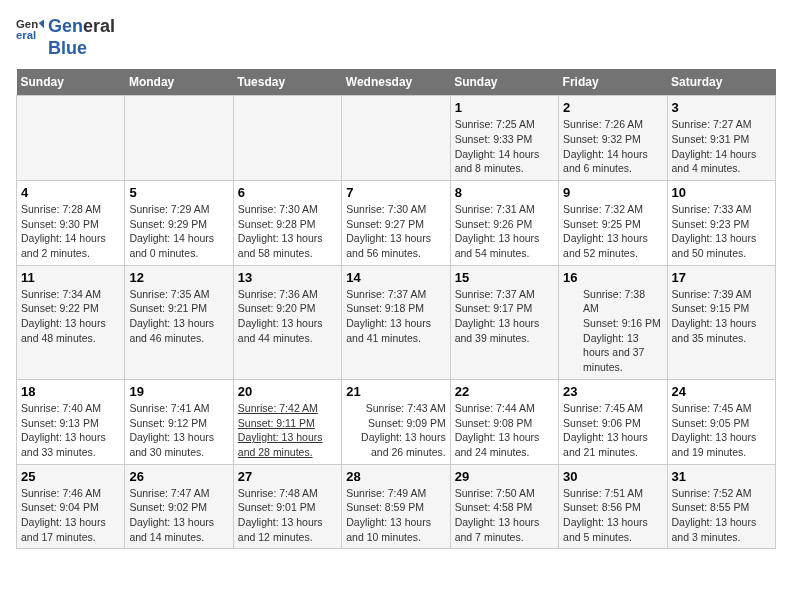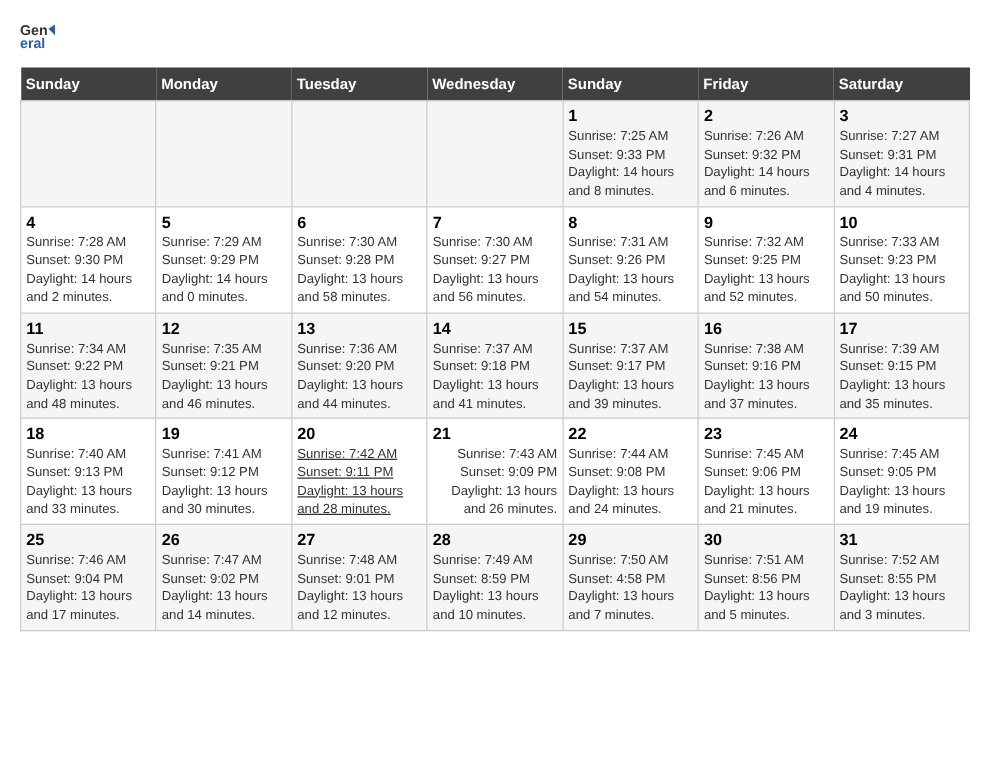--- a/index.html
+++ b/index.html
@@ -45,21 +45,21 @@
     .subtitle {
       font-size: 16px;
       color: #555;
     }
     table {
       width: 100%;
       border-collapse: collapse;
       font-size: 11px;
     }
     thead th {
-      background-color: #404040;
+      background-color: #737373;
       color: #fff;
       padding: 6px 4px;
       text-align: left;
       font-size: 12px;
       font-weight: bold;
     }
     tbody tr {
       vertical-align: top;
     }
     tbody td {
@@ -88,20 +88,24 @@
 </head>
 <body>
 
 <div class="header-section">
   <div class="logo">
     <svg class="logo-icon" viewBox="0 0 32 32">
       <text y="14" font-size="13" font-weight="bold" fill="#333">Gen</text>
       <text y="26" font-size="13" font-weight="bold" fill="#2b5ea7">eral</text>
       <polygon points="26,8 32,4 32,14" fill="#2b5ea7"></polygon>
     </svg>
+    <div class="logo-text">
+      <div><span>Gen</span>eral</div>
+      <div style="color:#2b5ea7;">Blue</div>
+    </div>
   </div>
   <div class="title-section">
     <div class="main-title"></div>
     <div class="subtitle"></div>
   </div>
 </div>
 
 <table>
   <thead>
     <tr id="header-row">
@@ -209,21 +213,21 @@
 Daylight: 13 hours and 41 minutes.</div>
         </td>
         <td>
           <div class="day-number">15</div>
           <div class="day-info" style="white-space: pre-line;">Sunrise: 7:37 AM
 Sunset: 9:17 PM
 Daylight: 13 hours and 39 minutes.</div>
         </td>
         <td>
           <div class="day-number">16</div>
-          <div class="day-info" style="white-space: pre-line;">Sunrise: 7:38 AM
+          <div class="day-info" style="white-space: pre-line; margin-left: 20px;">Sunrise: 7:38 AM
 Sunset: 9:16 PM
 Daylight: 13 hours and 37 minutes.</div>
         </td>
         <td>
           <div class="day-number">17</div>
           <div class="day-info" style="white-space: pre-line;">Sunrise: 7:39 AM
 Sunset: 9:15 PM
 Daylight: 13 hours and 35 minutes.</div>
         </td>
       </tr>

